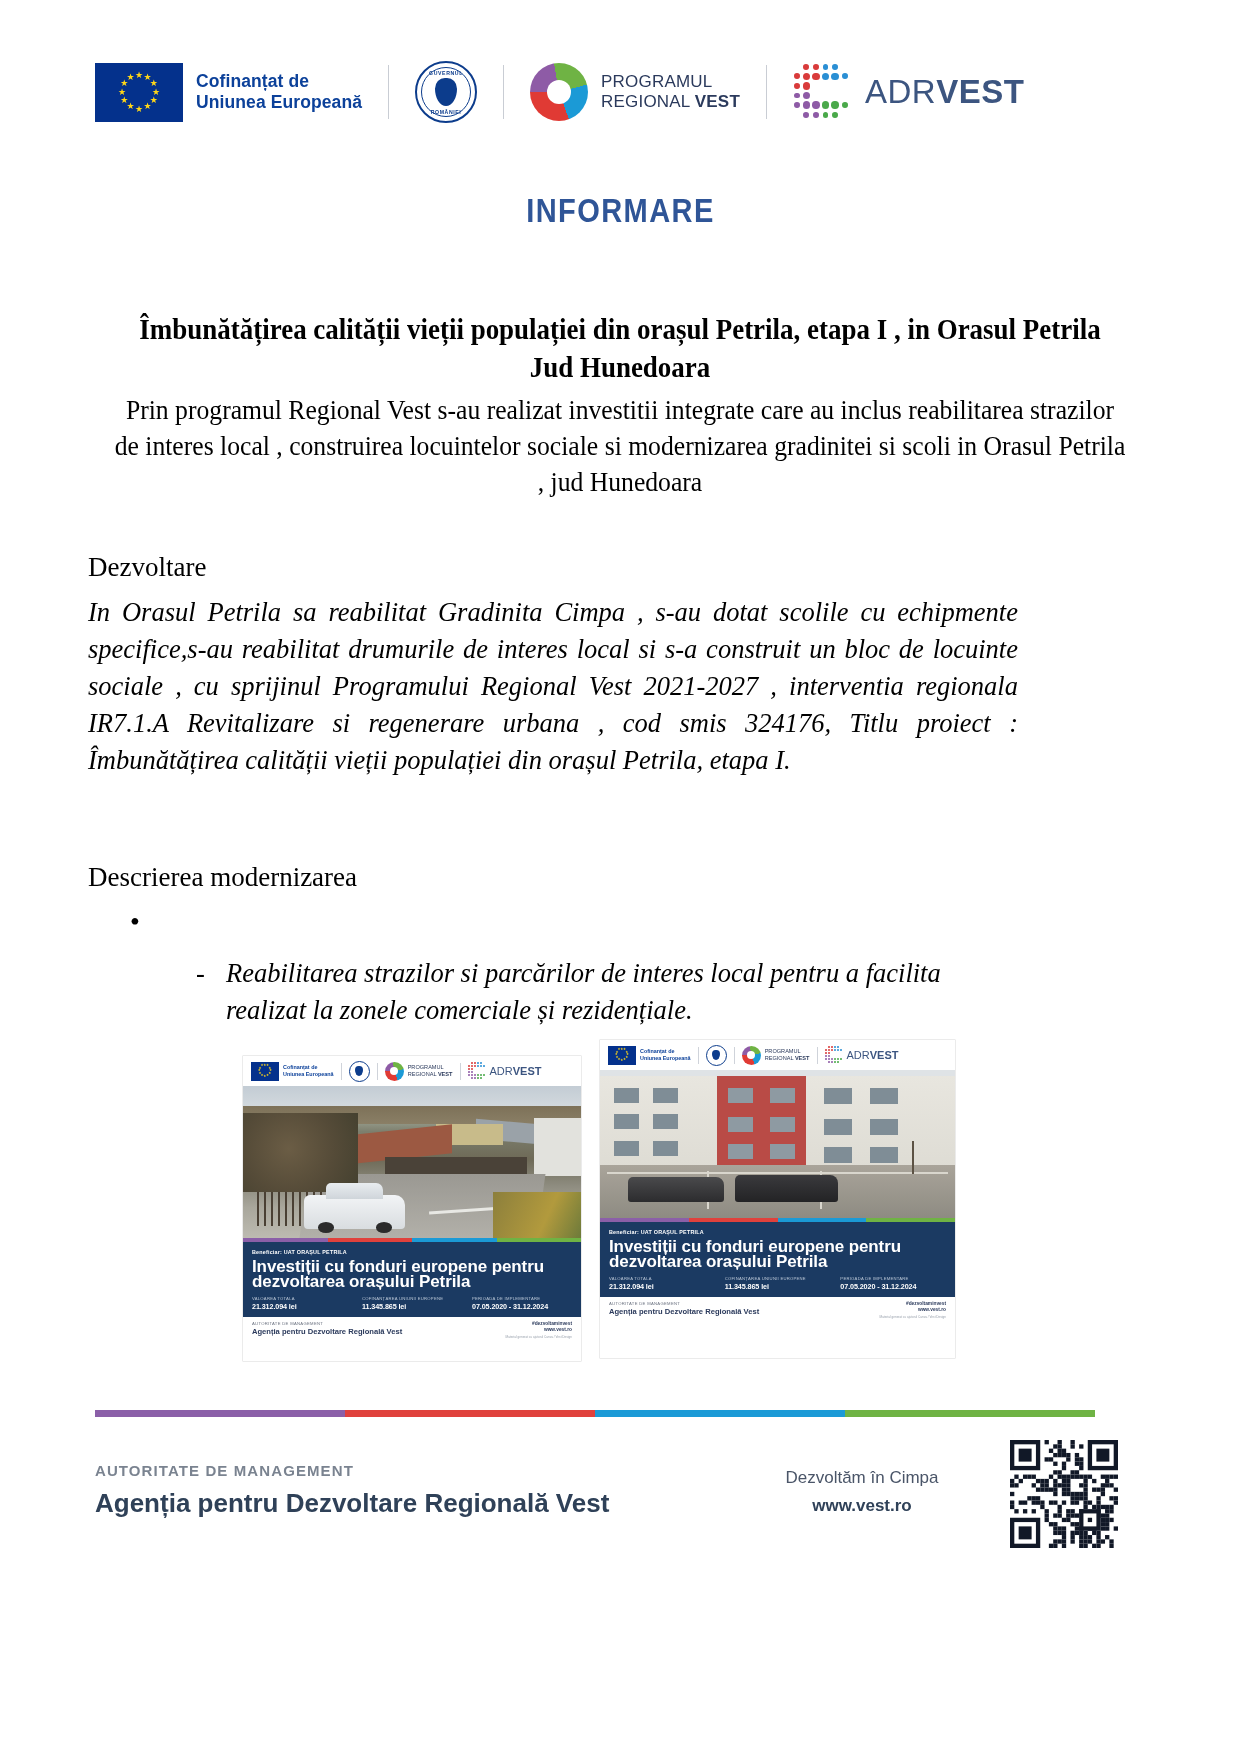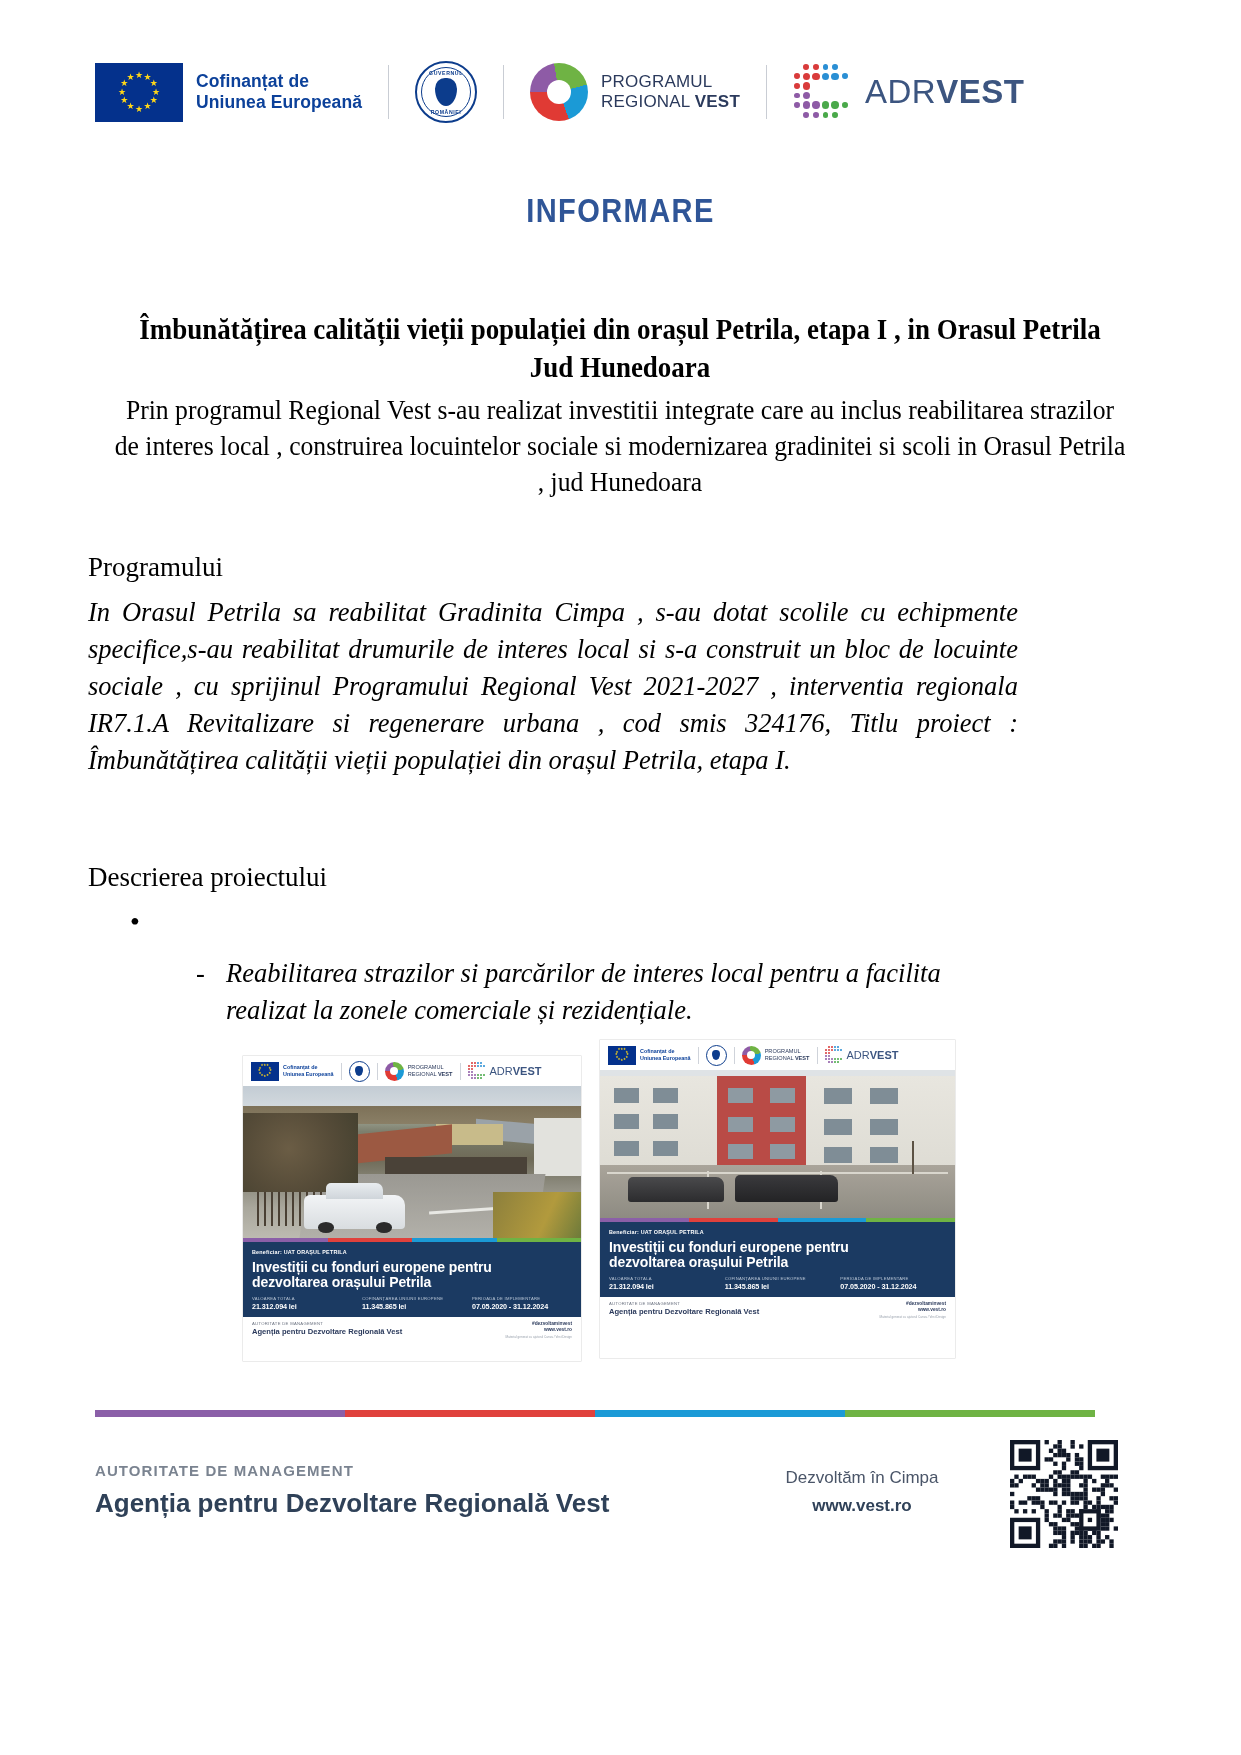--- a/index.html
+++ b/index.html
@@ -391,21 +391,21 @@
     font-family: "Liberation Sans", sans-serif;
     padding: 7px 9px 6px 9px;
     box-sizing: border-box;
   }
   .poster.right .p-body { background: #1b3a62; }
   .p-benef {
     font-size: 5.4px; line-height: 7px; font-weight: bold;
     letter-spacing: 0.2px; margin-bottom: 4px;
   }
   .p-headline {
-    font-size: 14px; line-height: 14.5px; font-weight: bold; letter-spacing: -0.1px;
+    font-size: 17px; line-height: 14.5px; font-weight: bold; letter-spacing: -0.1px;
   }
   .p-figs {
     display: flex; margin-top: 7px; gap: 10px;
   }
   .p-fig { flex: 1; }
   .p-fig .lbl { font-size: 4.2px; line-height: 6px; color: #b9c6d6; letter-spacing: 0.25px; }
   .p-fig .val { font-size: 7.2px; line-height: 9px; font-weight: bold; letter-spacing: -0.1px; }
 
   .p-foot {
     background: #ffffff;
@@ -553,25 +553,25 @@
     <div class="adr-label"><span>ADR</span><span class="bold">VEST</span></div>
   </div>
 </div>
 
 <div class="informare">INFORMARE</div>
 
 <div class="doc-title">Îmbunătățirea calității vieții populației din orașul Petrila, etapa I , in Orasul Petrila Jud Hunedoara</div>
 
 <div class="lead-para">Prin programul Regional Vest s-au realizat investitii  integrate care au inclus reabilitarea strazilor de interes local  , construirea locuintelor sociale si modernizarea gradinitei si scoli  in Orasul Petrila , jud Hunedoara</div>
 
-<div class="section-head intro">Programului</div>
+<div class="section-head intro">Dezvoltare</div>
 
 <div class="intro-para">In Orasul Petrila sa reabilitat Gradinita Cimpa , s-au dotat scolile cu echipmente specifice,s-au reabilitat drumurile de interes local si s-a construit un bloc de locuinte sociale  , cu sprijinul Programului Regional Vest 2021-2027 , interventia regionala IR7.1.A Revitalizare si regenerare urbana , cod smis 324176, Titlu proiect : Îmbunătățirea calității vieții populației din orașul Petrila, etapa I.</div>
 
-<div class="section-head descr">Descrierea proiectului</div>
+<div class="section-head descr">Descrierea modernizarea</div>
 
 <div class="bullet-row">
   <span class="bullet-dot">•</span>
 </div>
 
 <div class="dash-row">
   <span class="dash-mark">-</span>
   <span>Reabilitarea strazilor si parcărilor de interes local pentru a facilita realizat la zonele comerciale și rezidențiale.</span>
 </div>
 

